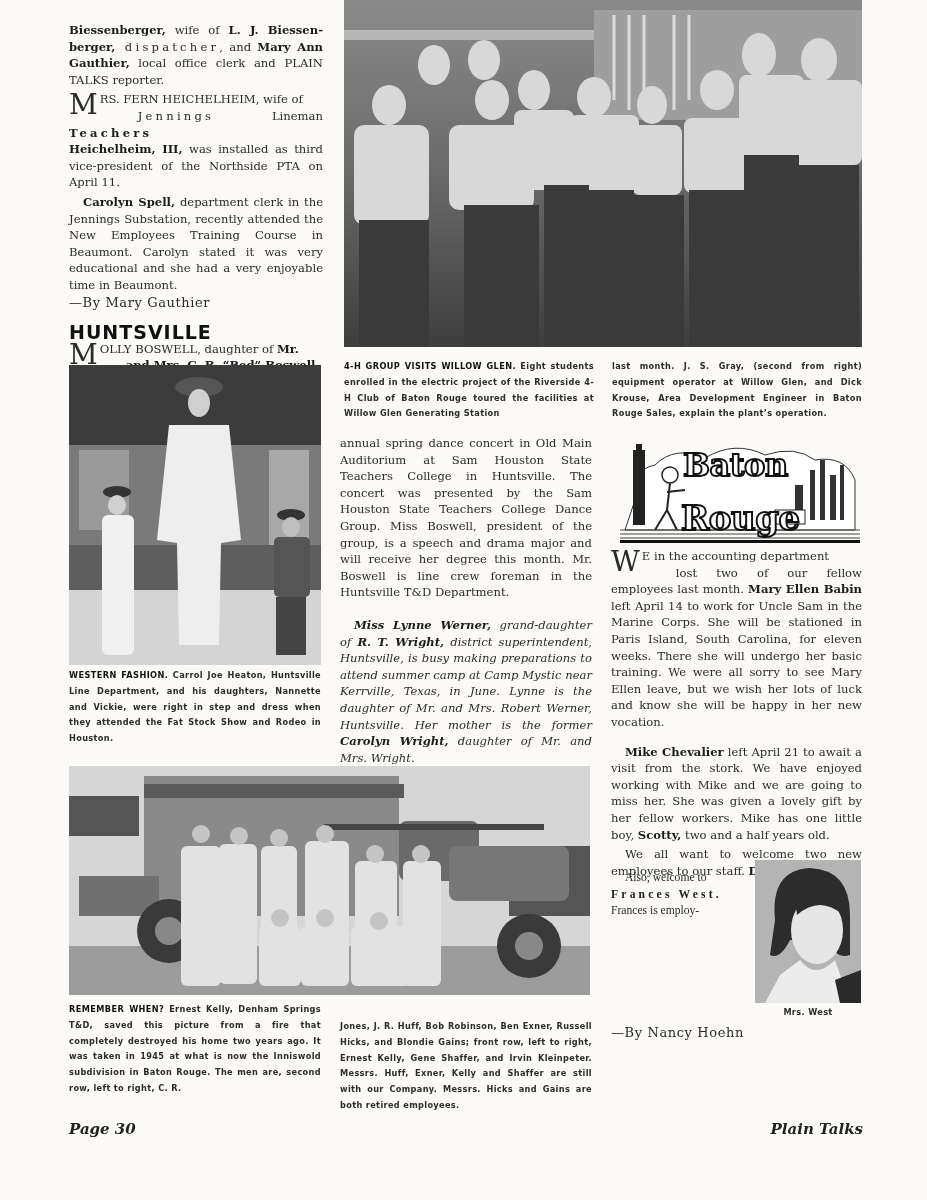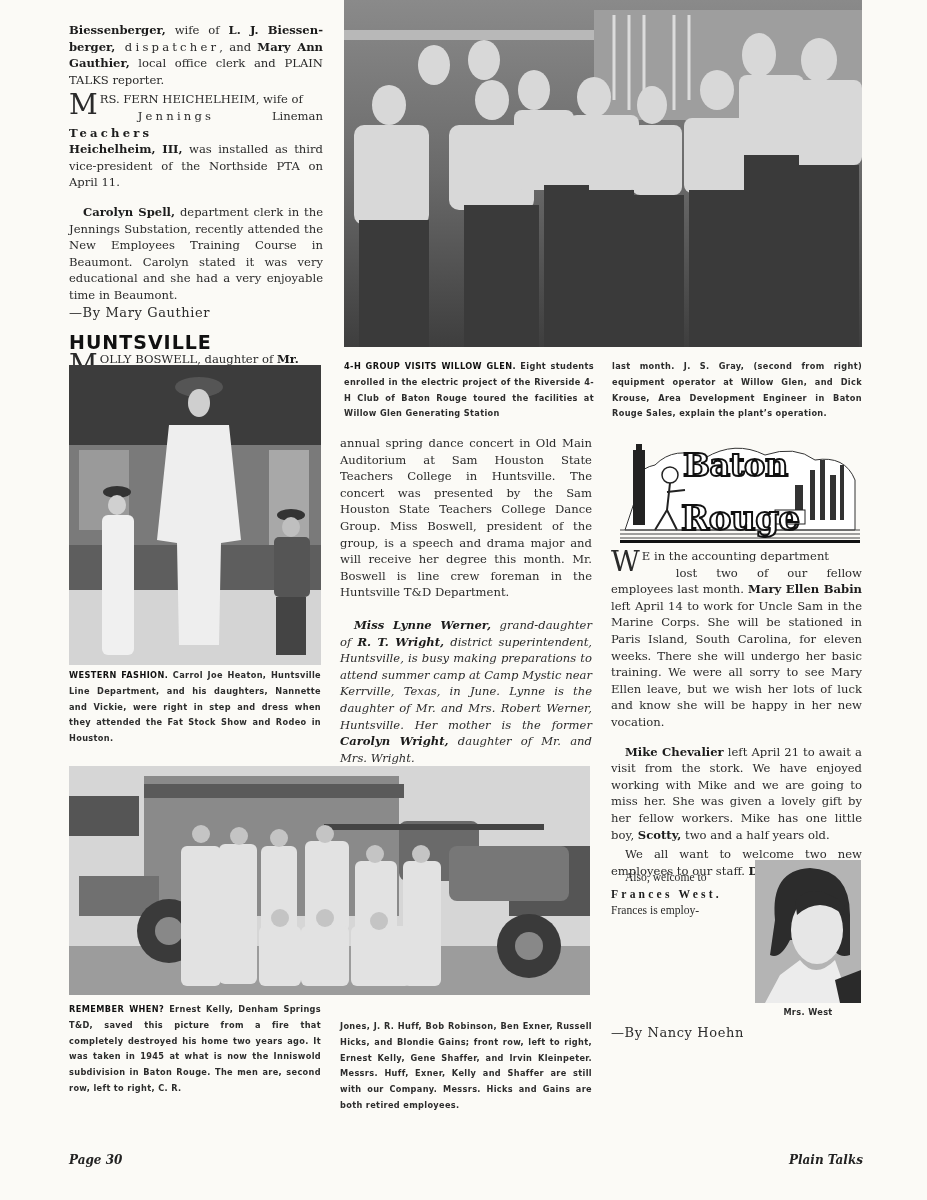--- a/index.html
+++ b/index.html
@@ -20,36 +20,36 @@
     font-weight: bold; font-size: 19px; letter-spacing: 1px; color: #111;
   }
   .caption {
     position: absolute; font-family: "DejaVu Sans", "Liberation Sans", sans-serif;
     font-size: 8.2px; line-height: 15.8px; font-weight: bold; color: #2c2c2c;
     text-align: justify; letter-spacing: 0.35px;
   }
   .caption .lead { letter-spacing: 0.4px; color: #111; }
   .photo { position: absolute; overflow: hidden; background: #6e6e6e; }
   .photo svg { width: 100%; height: 100%; display: block; }
-  .footer { position: absolute; font-family: "DejaVu Serif", serif; font-style: italic; font-weight: bold; font-size: 12px; color: #222; margin-top: 33px; }
+  .footer { position: absolute; font-family: "DejaVu Serif", serif; font-style: italic; font-weight: bold; font-size: 15px; color: #222; }
   .spaced { letter-spacing: 3.2px; }
 </style>
 </head>
 <body>
 
 <div class="col" style="left:69px; top:22px; width:254px;">
   <p>
     <b>Biessenberger,</b><span> wife of </span><b>L. J. Biessen-berger,</b><span class="spaced"> dispatcher</span><span>, and </span><b>Mary Ann Gauthier,</b><span> local office clerk and PLAIN TALKS reporter.</span>
   </p>
   <p style="margin-top:3px;">
     <span class="dropcap">M</span><span>RS. FERN HEICHELHEIM, wife of</span><br>
     <span style="padding-left:38px;" class="spaced">Jennings</span><span> Lineman </span><b class="spaced">Teachers</b><br>
     <b>Heichelheim, III,</b><span> was installed as third vice-president of the Northside PTA on April 11.</span>
   </p>
-  <p class="indent" style="margin-top:13px;">
+  <p class="indent" style="margin-top:3px;">
     <b>Carolyn Spell,</b><span> department clerk in the Jennings Substation, recently attended the New Employees Training Course in Beaumont. Carolyn stated it was very educational and she had a very enjoyable time in Beaumont.</span>
   </p>
   <div class="byline">—By Mary Gauthier</div>
   <div class="section-head" style="margin-top:13px;">HUNTSVILLE</div>
   <p>
     <span class="dropcap">M</span><span>OLLY BOSWELL, daughter of </span><b>Mr.</b><br>
     <b style="padding-left:26px;">and Mrs. G. B. “Red” Boswell,</b><br>
     <span>Huntsville, recently appeared in the</span>
   </p>
 </div>

